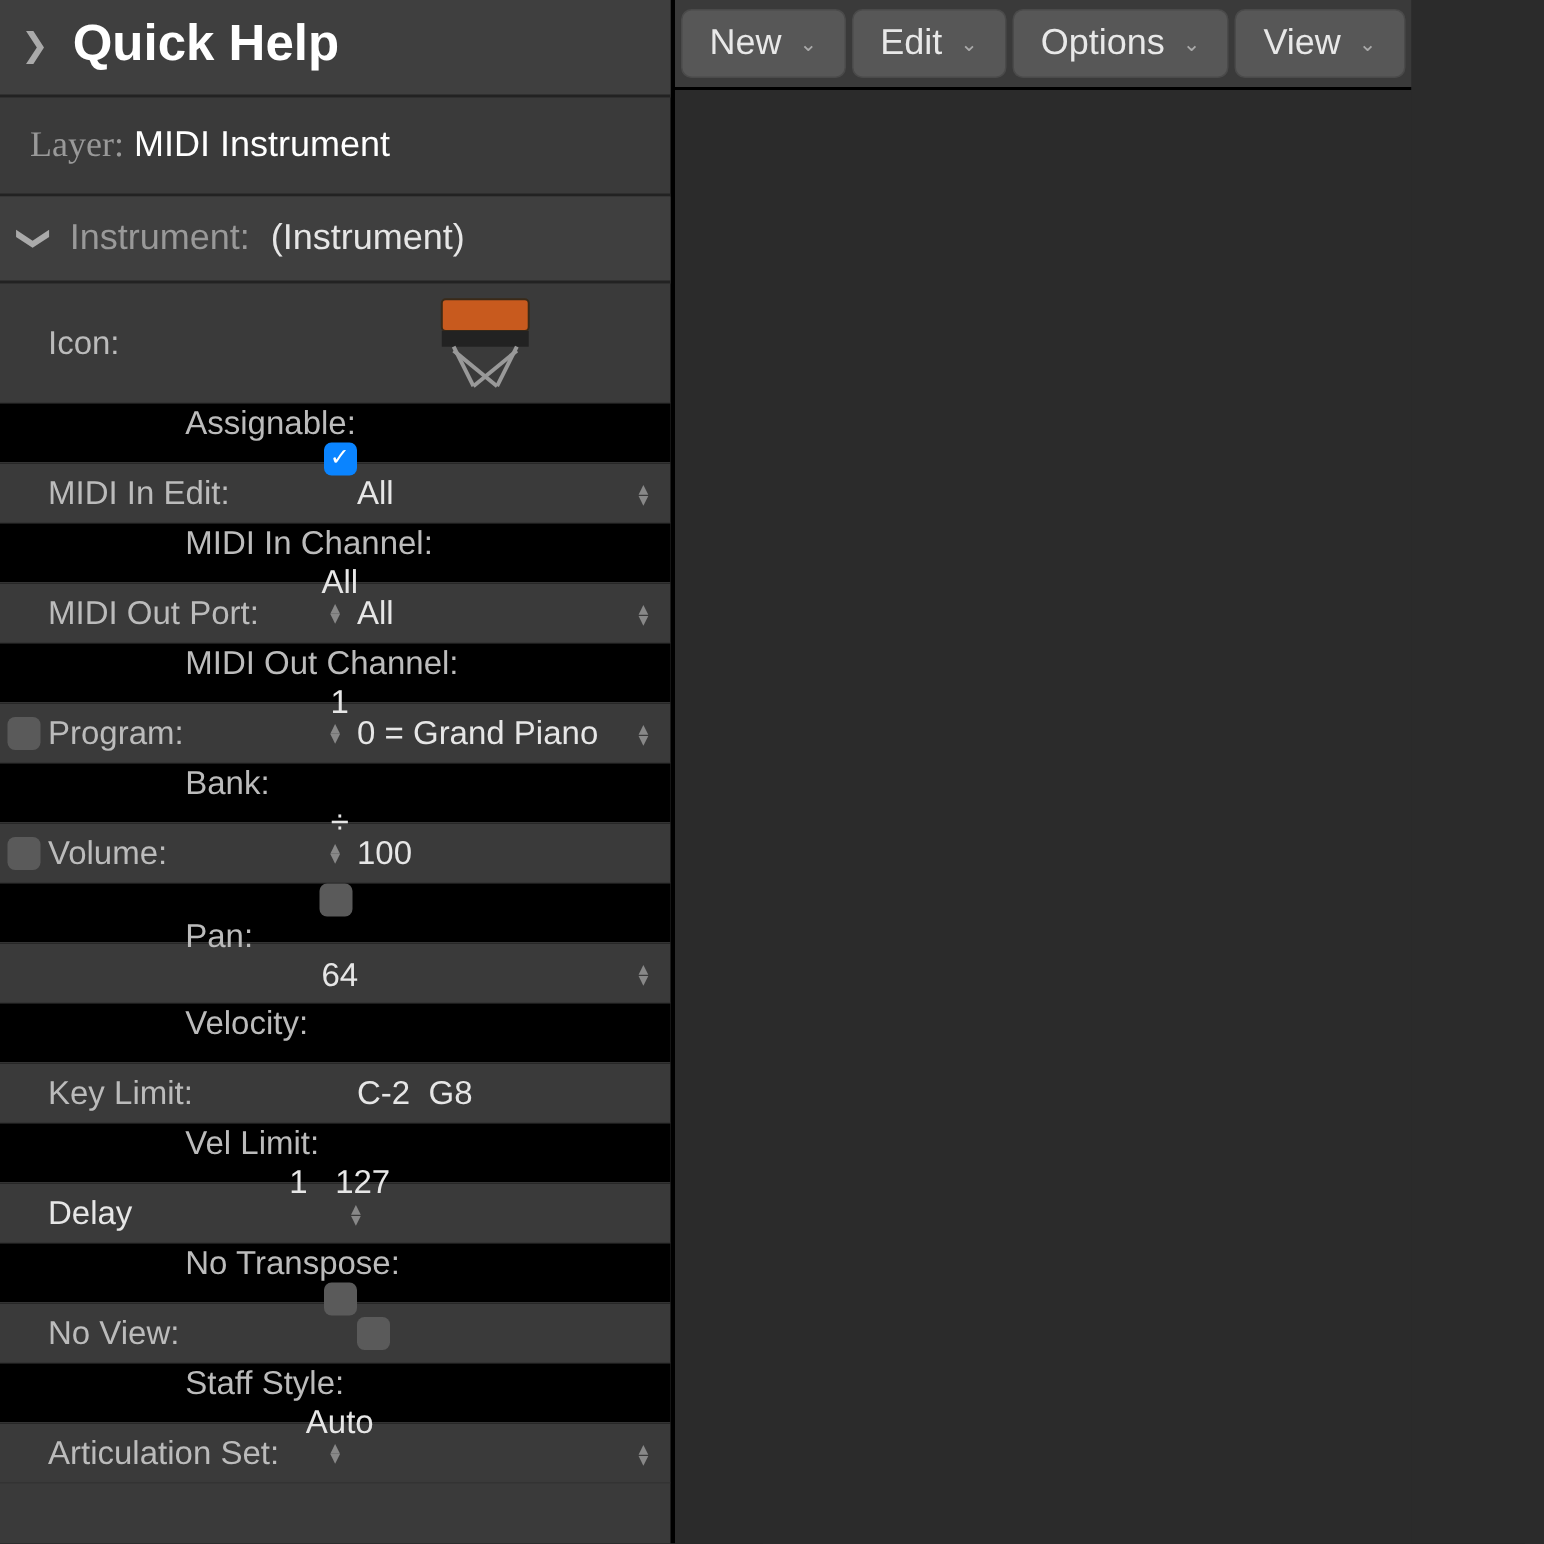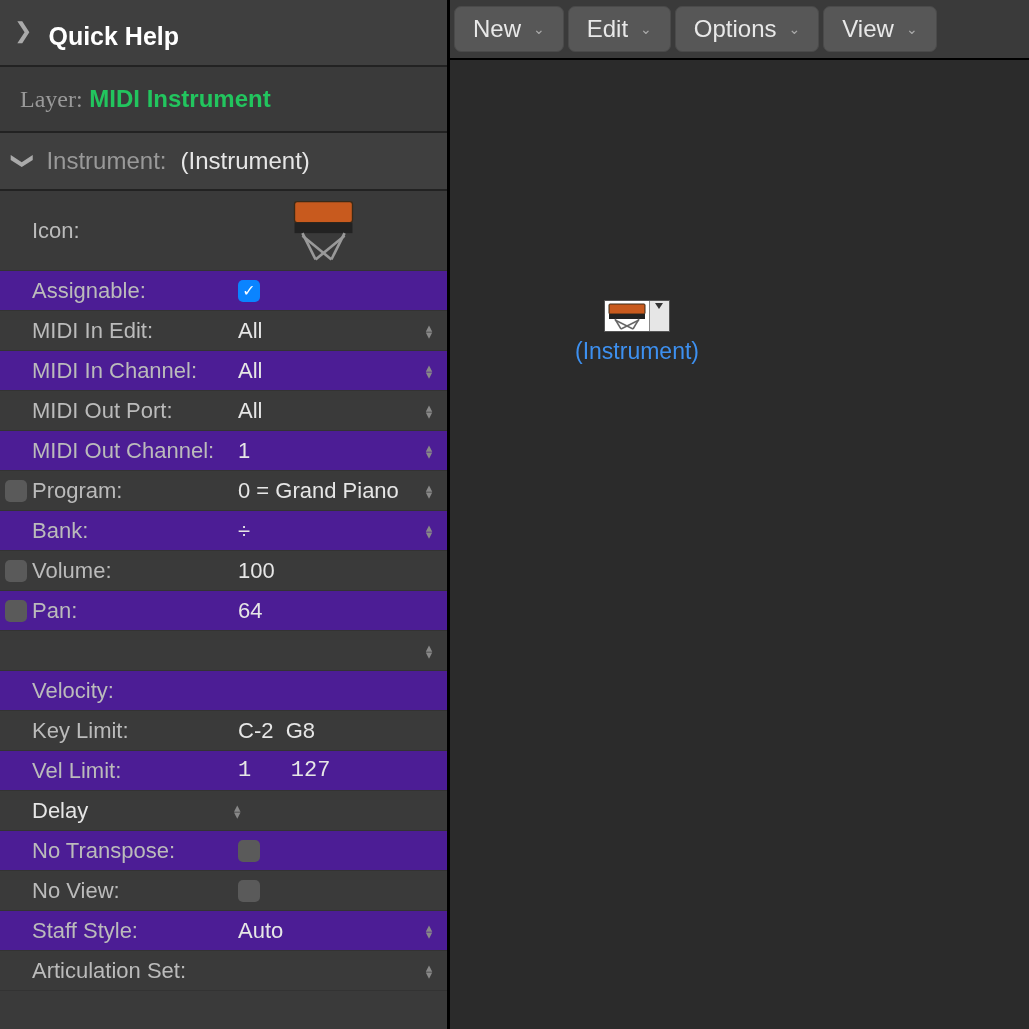--- a/index.html
+++ b/index.html
@@ -16,49 +16,48 @@
     background: #3a3a3a;
     border-right: 3px solid #000;
     display: flex;
     flex-direction: column;
   }
   .right-panel {
     flex: 1;
     height: 100%;
     background: #2b2b2b;
     display: flex;
-    flex-direction: column;
+    flex-direction: row;
   }
   
   .qh-header {
     display: flex;
     align-items: center;
     gap: 16px;
     padding: 10px 14px 14px 14px;
     border-bottom: 2px solid #222;
     background: #3f3f3f;
   }
   .qh-header .chevron {
     color: #aaa;
     font-size: 22px;
   }
   .qh-title {
     color: #fff;
-    font-size: 25px;
+    font-size: 34px;
     font-weight: 600;
-    margin-top: 12px;
   }
   
   .layer-row {
     padding: 18px 20px;
     font-size: 24px;
     border-bottom: 2px solid #222;
   }
   .layer-row .label { color: #999; font-family: Liberation Serif, serif; }
-  .layer-row .value { color: #22c55e; font-weight: 700; }
+  .layer-row .value { color: #ffffff; font-weight: 400; }
   
   .instr-header {
     display: flex;
     align-items: center;
     gap: 14px;
     padding: 14px 14px;
     font-size: 24px;
     border-bottom: 2px solid #222;
     background: #3f3f3f;
   }
@@ -73,21 +72,21 @@
     flex: 1;
     overflow: hidden;
   }
   .prop-row {
     display: flex;
     align-items: center;
     height: 40px;
     border-bottom: 1px solid #333;
     font-size: 22px;
   }
-  .prop-row.alt { background: #4c1d95; }
+  .prop-row.alt { background: #000000; flex-direction: column; }
   .prop-row .pre-col {
     width: 32px;
     display: flex;
     justify-content: center;
     align-items: center;
   }
   .prop-row .label-col {
     width: 200px;
     text-align: left;
     color: #bbb;
@@ -380,21 +379,21 @@
     <div class="prop-row">
       <div class="pre-col"></div>
       <div class="label-col">Key Limit:</div>
       <div class="value-col" style="white-space:pre;">C-2  G8</div>
       <div class="stepper-col"></div>
     </div>
 
     <div class="prop-row alt">
       <div class="pre-col"></div>
       <div class="label-col">Vel Limit:</div>
-      <div class="value-col" style="white-space:pre;font-family:Liberation Mono, monospace;">1   127</div>
+      <div class="value-col" style="white-space:pre;">1   127</div>
       <div class="stepper-col"></div>
     </div>
 
     <div class="prop-row">
       <div class="pre-col"></div>
       <div class="label-col" style="color:#e6e6e6;font-weight:500;">Delay</div>
       <div class="value-col" style="flex:0 0 auto;padding-left:2px;">
           <span class="stepper">
             <span>▴</span>
             <span>▾</span>

